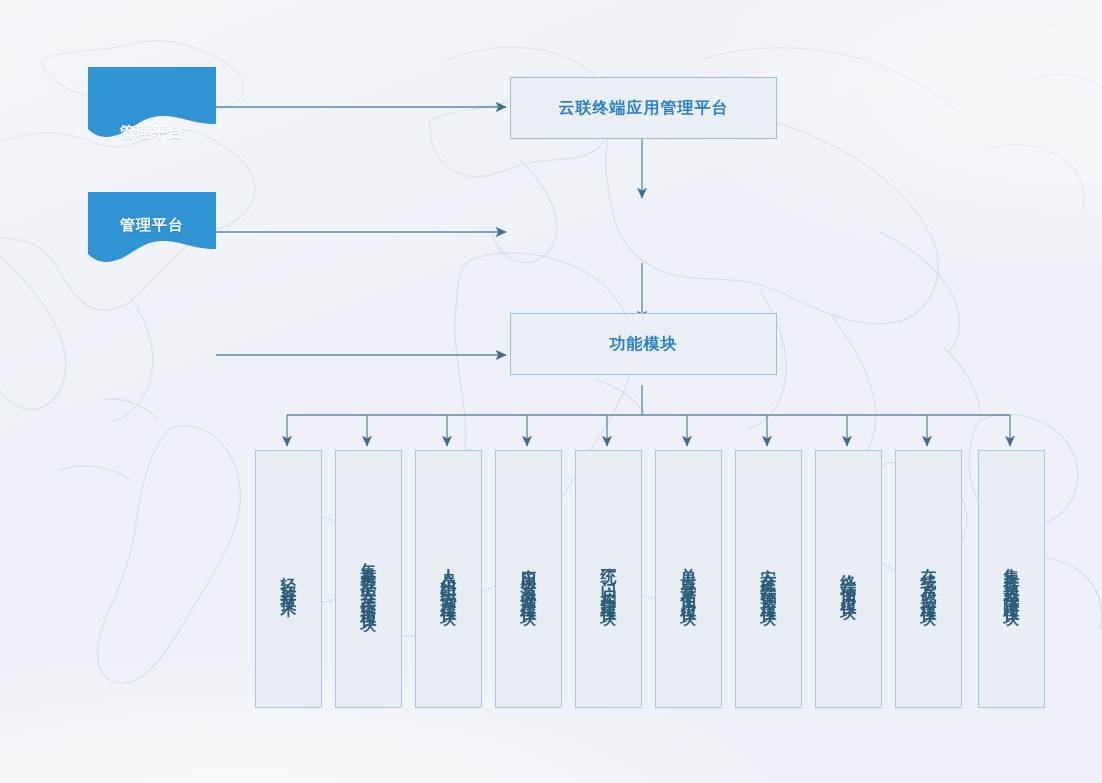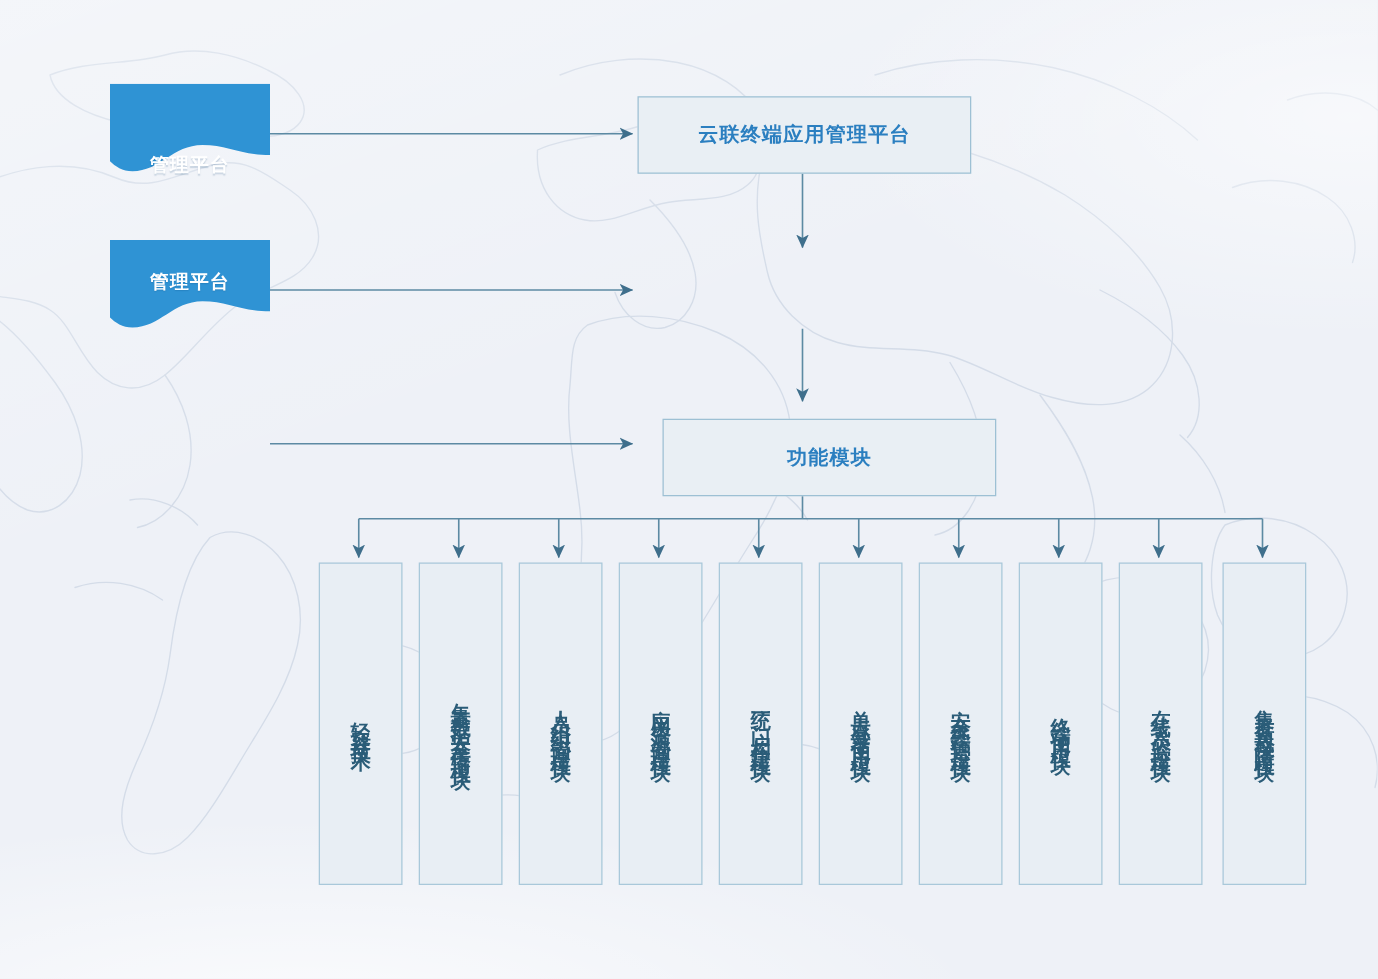--- a/index.html
+++ b/index.html
@@ -143,21 +143,21 @@
     <svg class="wl-svg" viewBox="0 0 128 75" preserveAspectRatio="none">
       <path d="M0,0 H128 V57 C104,57 94,49 74,49 C50,49 40,70 18,70 C10,70 4,66 0,62 Z" fill="#2f93d4"></path>
     </svg>
     <span class="wl-text">管理平台</span>
   </div>
 
 
   <div class="mainbox" style="left:510px;top:77px;">
     <span>云联终端应用管理平台</span>
   </div>
-  <div class="mainbox" style="left:510px;top:335px;margin-left:20px;">
+  <div class="mainbox" style="left:510px;top:313px;">
     <span>功能模块</span>
   </div>
 
   <div class="leafbox" style="left:255px;top:450px;">
     <span class="leaf-text">轻容器技术</span>
   </div>
   <div class="leafbox" style="left:335px;top:450px;">
     <span class="leaf-text">矢量数据安全传输模块</span>
   </div>
   <div class="leafbox" style="left:415px;top:450px;">

